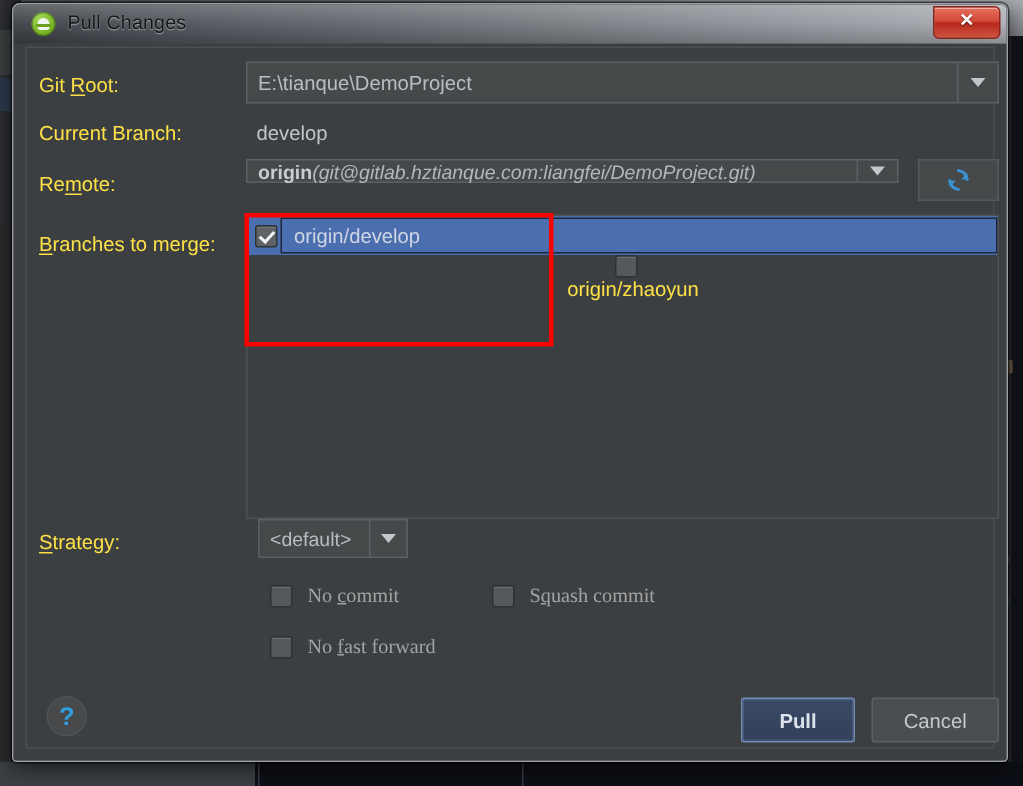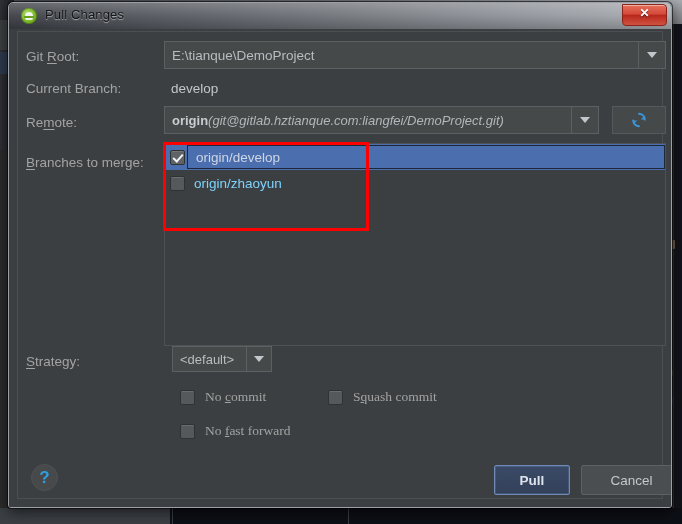--- a/index.html
+++ b/index.html
@@ -151,21 +151,21 @@
   }
   .inner-frame {
     position:absolute; left:8px; top:2px; right:8px; bottom:8px;
     border:1px solid #4b4f52;
     box-sizing:border-box;
   }
 
   .lbl {
     position:absolute;
     font-size:13.5px;
-    color:#a3a3a3;
+    color:#fde047;
     white-space:nowrap;
   }
   .lbl u { text-decoration: underline; text-underline-offset:2px; }
 
   .field {
     position:absolute;
     background:#45494a;
     border:1px solid #5b6063;
     box-sizing:border-box;
     color:#b9bcc0;
@@ -217,21 +217,21 @@
   .row.selected .row-label {
     color:#cfd6e4;
     border:1px solid #1d2738;
     flex:1;
     height:24px;
     display:flex; align-items:center;
     padding-left:8px;
     margin-left:2px;
     box-sizing:border-box;
   }
-  .row.dim { color:#7dd3fc; }
+  .row.dim { color:#fde047;flex-direction:column; }
   .cb {
     width:15px;height:15px;flex:none;
     background:#5f6366;
     border:1px solid #2f3234;
     border-radius:2px;
     box-shadow: inset 0 1px 0 rgba(255,255,255,.12);
     position:relative;
     box-sizing:border-box;
   }
   .cb.off { background:#55595c; }
@@ -336,21 +336,21 @@
           <span class="caret"></span>
         </div>
     </div>
 
     <div class="lbl" style="left:17px; top:52px;">Current Branch:</div>
     <div class="lbl" style="left:162px; top:52px; color:#c2c5c9;">develop</div>
 
     <div class="lbl" style="left:17px; top:86px;">
       <span>Re</span><u>m</u><span>ote:</span>
     </div>
-    <div class="field" style="left:155px; top:77px; width:435px; height:28px;">
+    <div class="field" style="left:155px; top:77px; width:435px; height:16px;">
       <div class="txt remote-val" style="flex:1; font-size:13px;">
         <b>origin</b><i>(git@gitlab.hztianque.com:liangfei/DemoProject.git)</i>
       </div>
       <div class="arrow-cell">
           <span class="caret"></span>
         </div>
     </div>
     <div class="refresh-btn" style="left:603px; top:77px; width:54px; height:28px;">
       <svg width="20" height="20" viewBox="0 0 24 24">
         <path d="M12 4.5 A7.5 7.5 0 0 1 19 11.5" fill="none" stroke="#3b93d4" stroke-width="2.4" stroke-linecap="round"></path>
@@ -399,17 +399,17 @@
       <span class="cb off"></span>
       <span><span>No </span><u>f</u><span>ast forward</span></span>
     </div>
 
     <div class="help-btn" style="left:22px; top:435px;">
       <span>?</span>
     </div>
     <div class="btn default" style="left:485px; top:436px; width:76px; height:30px;">
       <span>Pull</span>
     </div>
-    <div class="btn" style="left:572px; top:436px; width:101px; height:30px;">
+    <div class="btn" style="left:572px; top:436px; width:85px; height:30px;">
       <span>Cancel</span>
     </div>
   </div>
 </div>
 
 </body></html>

